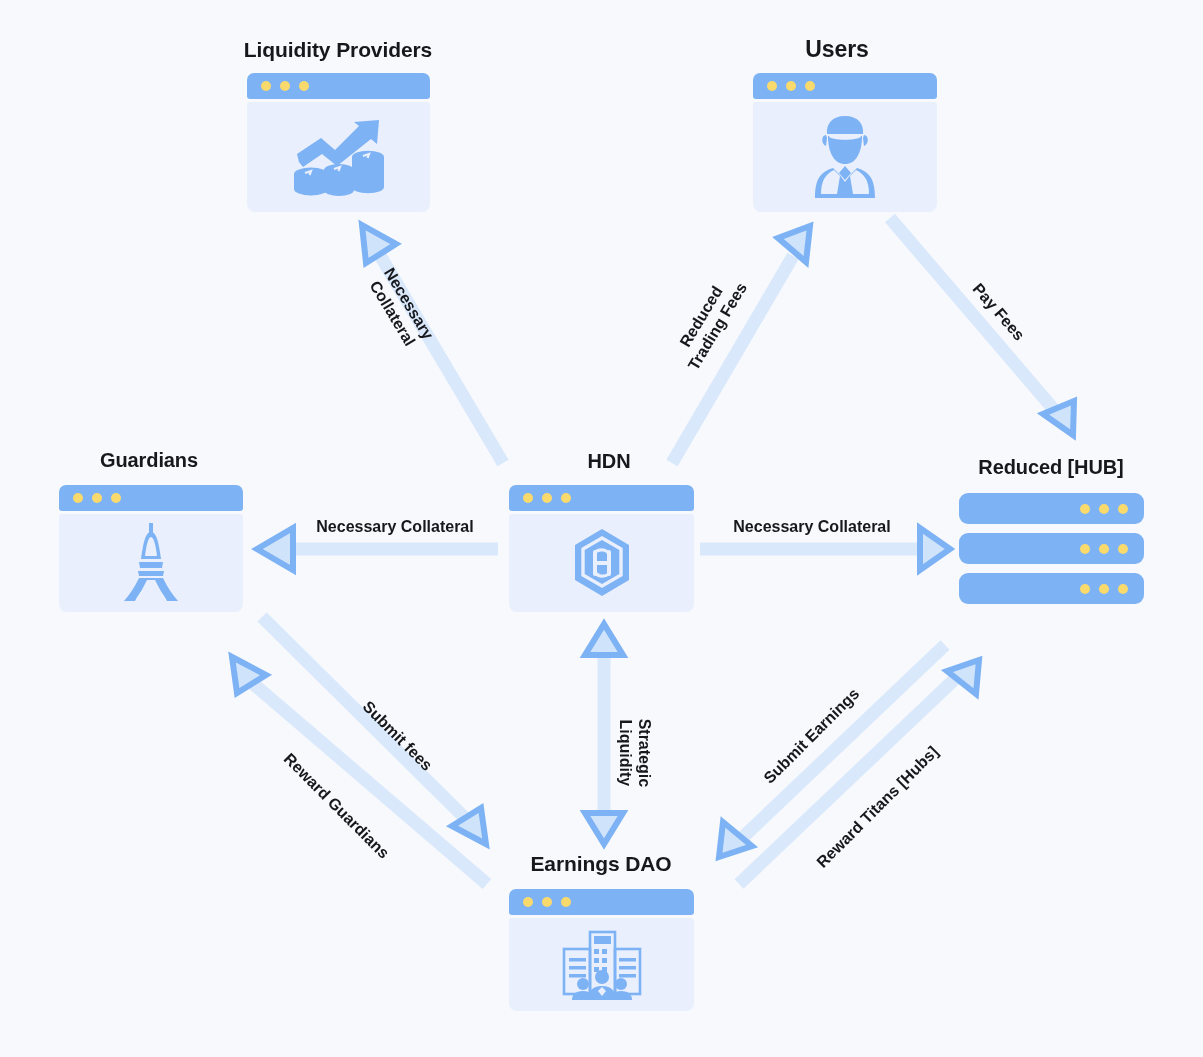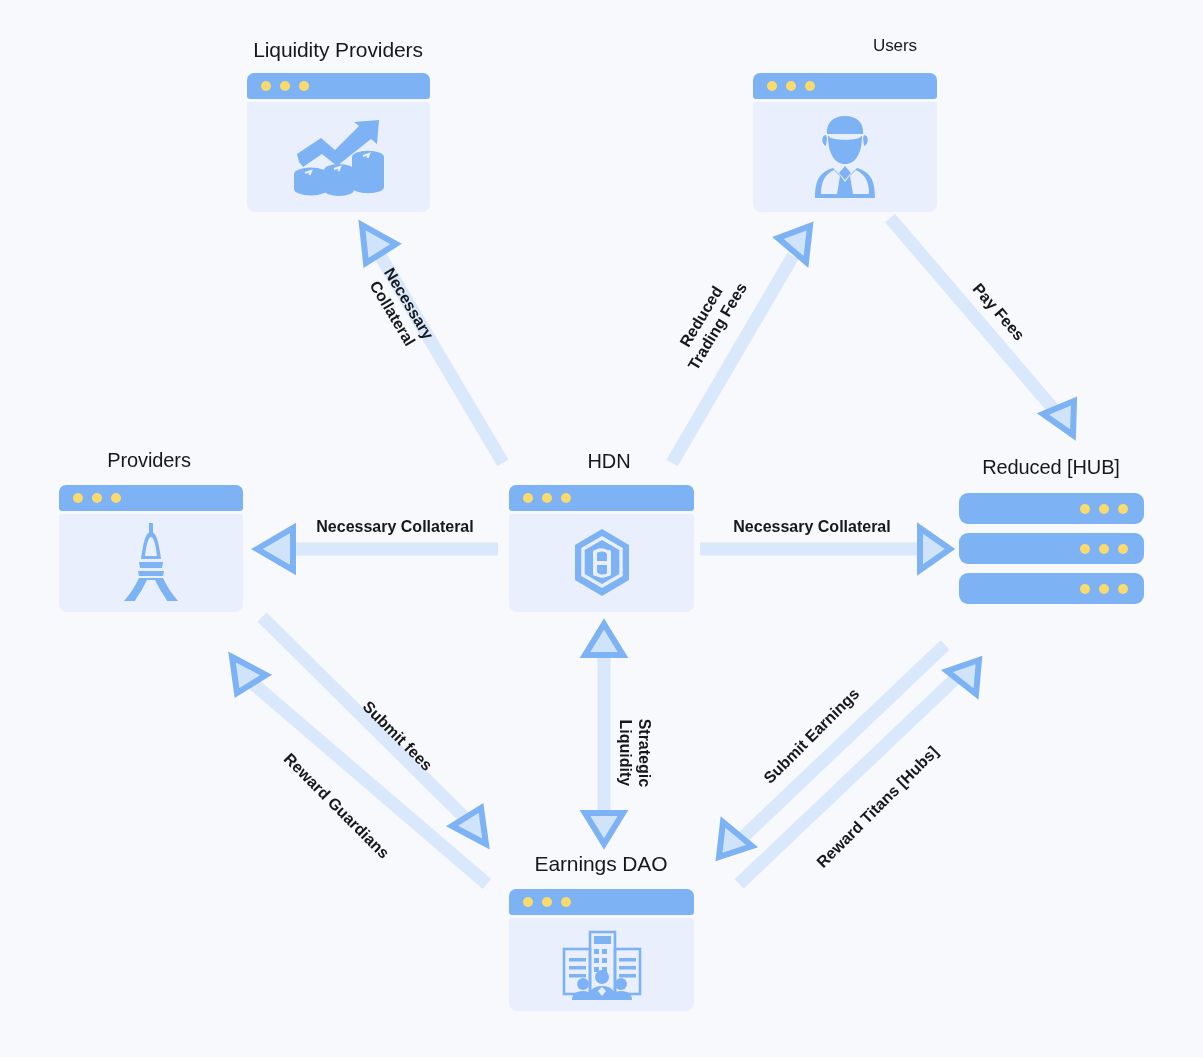--- a/index.html
+++ b/index.html
@@ -16,21 +16,21 @@
   }
   #arrow-layer {
     position: absolute; left: 0; top: 0;
     width: 1203px; height: 1057px;
     pointer-events: none;
   }
 
   
   .node-title {
     position: absolute;
-    font-weight: 400;
+    font-weight: 700;
     color: #17181c;
     white-space: nowrap;
     letter-spacing: -0.1px;
     text-align: center;
     transform: translateX(-50%);
   }
 
   
   .card {
     position: absolute;
@@ -197,21 +197,21 @@
         </g>
         <g fill="none" stroke="#e9effd" stroke-width="2.2">
           <path d="M14 55 l6 -2 l-1.5 4"></path>
           <path d="M43 51 l6 -2 l-1.5 4"></path>
           <path d="M72 38 l6 -2 l-1.5 4"></path>
         </g>
       </svg>
     </div>
   </div>
 
-  <div class="node-title" style="left:895px; top:36px; font-size:17px;">Users</div>
+  <div class="node-title" style="left:837px; top:36px; font-size:23px;">Users</div>
   <div class="card" style="left:753px; top:73px; width:184px;">
     <div class="card-bar">
       <span class="dot"></span>
       <span class="dot"></span>
       <span class="dot"></span>
     </div>
     <div class="card-body" style="height:110px;">
       <svg width="72" height="86" viewBox="0 0 72 86">
         <g fill="#7db2f4">
           <path d="M36 2 C23 2 17 10 18 20 L54 20 C55 10 49 2 36 2 Z"></path>
@@ -224,21 +224,21 @@
         <g fill="#e9effd">
           <path d="M20 22 C20 27 52 27 52 22 Z"></path>
           <path d="M25 56 C17 60 12 66 12 80 L28 80 L31 62 Z"></path>
           <path d="M47 56 C55 60 60 66 60 80 L44 80 L41 62 Z"></path>
         </g>
         <circle cx="36" cy="73" r="4" fill="#7db2f4"></circle>
       </svg>
     </div>
   </div>
 
-  <div class="node-title" style="left:149px; top:449px; font-size:20px;">Providers</div>
+  <div class="node-title" style="left:149px; top:449px; font-size:20px;">Guardians</div>
   <div class="card" style="left:59px; top:485px; width:184px;">
     <div class="card-bar">
       <span class="dot"></span>
       <span class="dot"></span>
       <span class="dot"></span>
     </div>
     <div class="card-body" style="height:98px;">
       <svg width="60" height="80" viewBox="0 0 60 80">
         <g fill="#7db2f4">
           <rect x="28" y="0" width="4" height="10"></rect>

